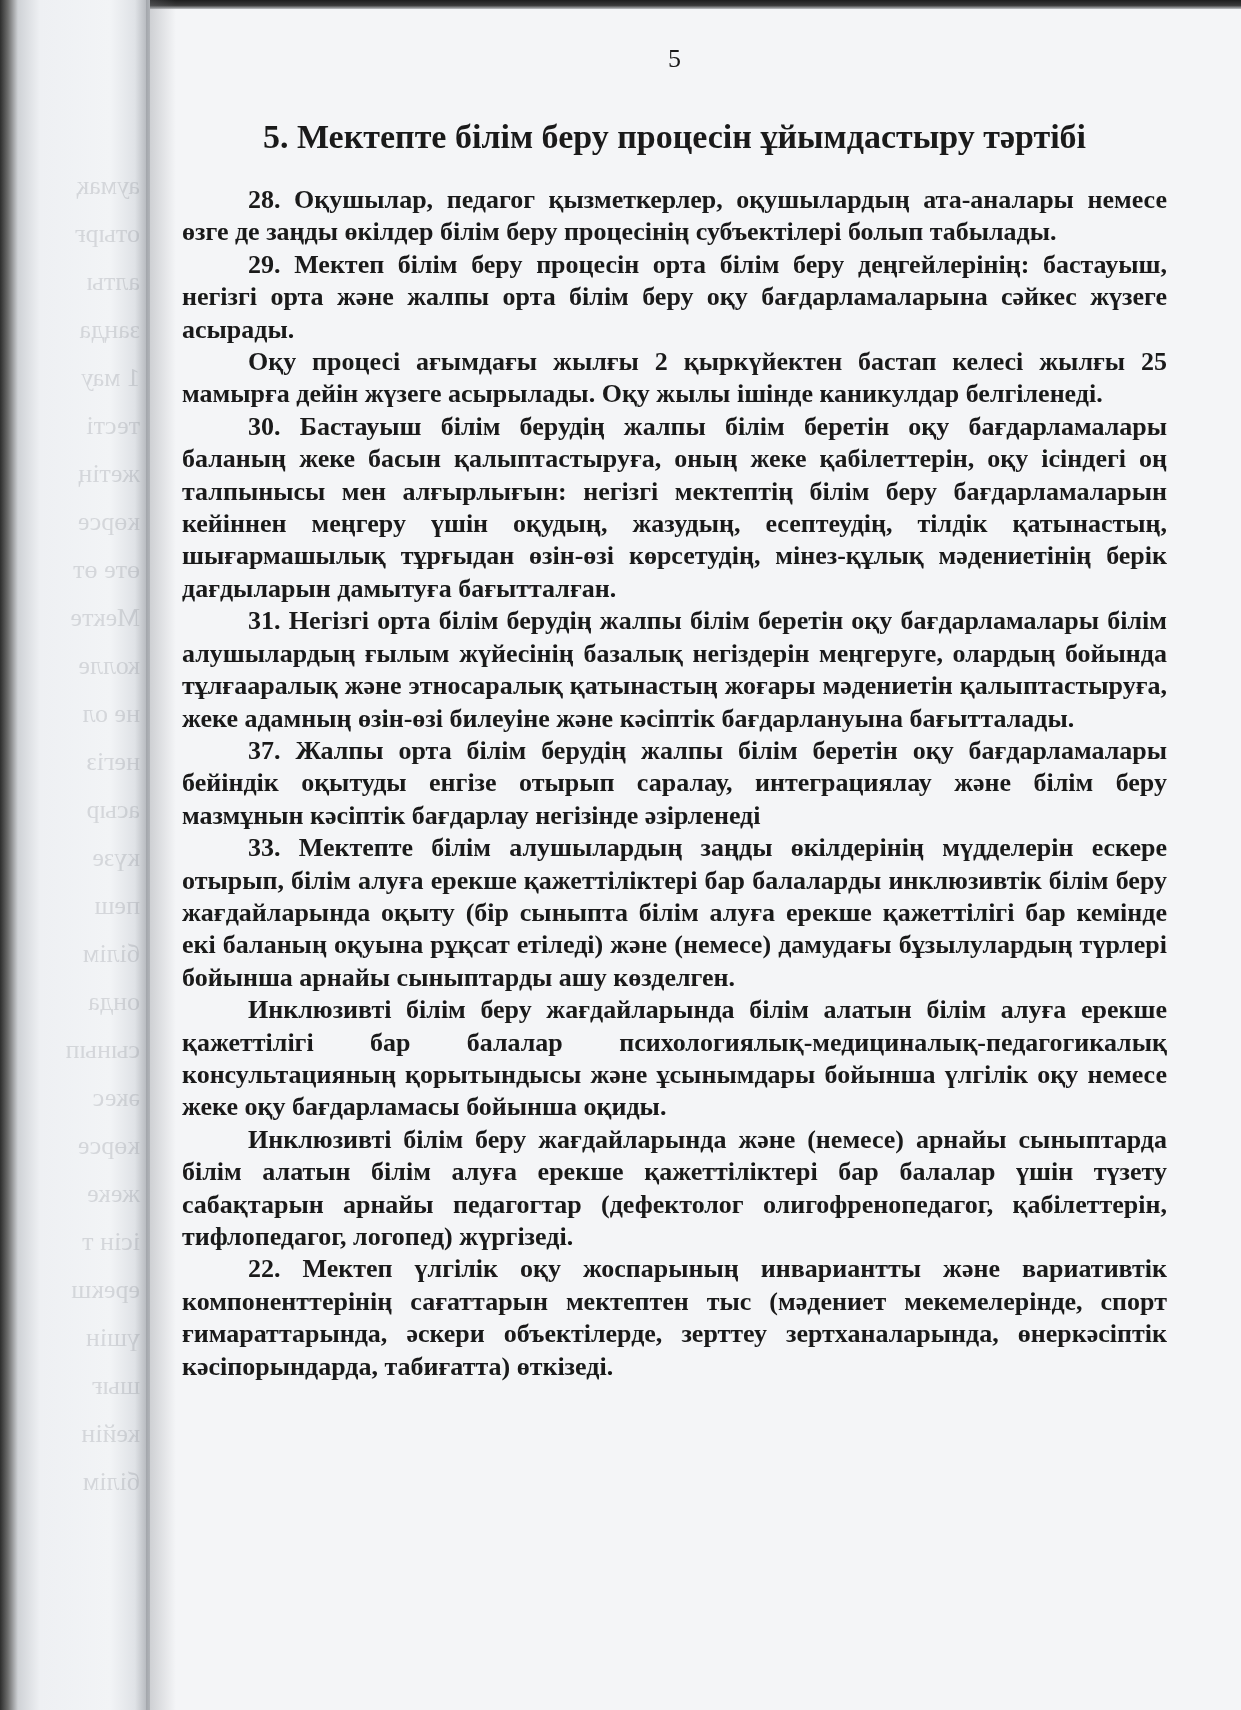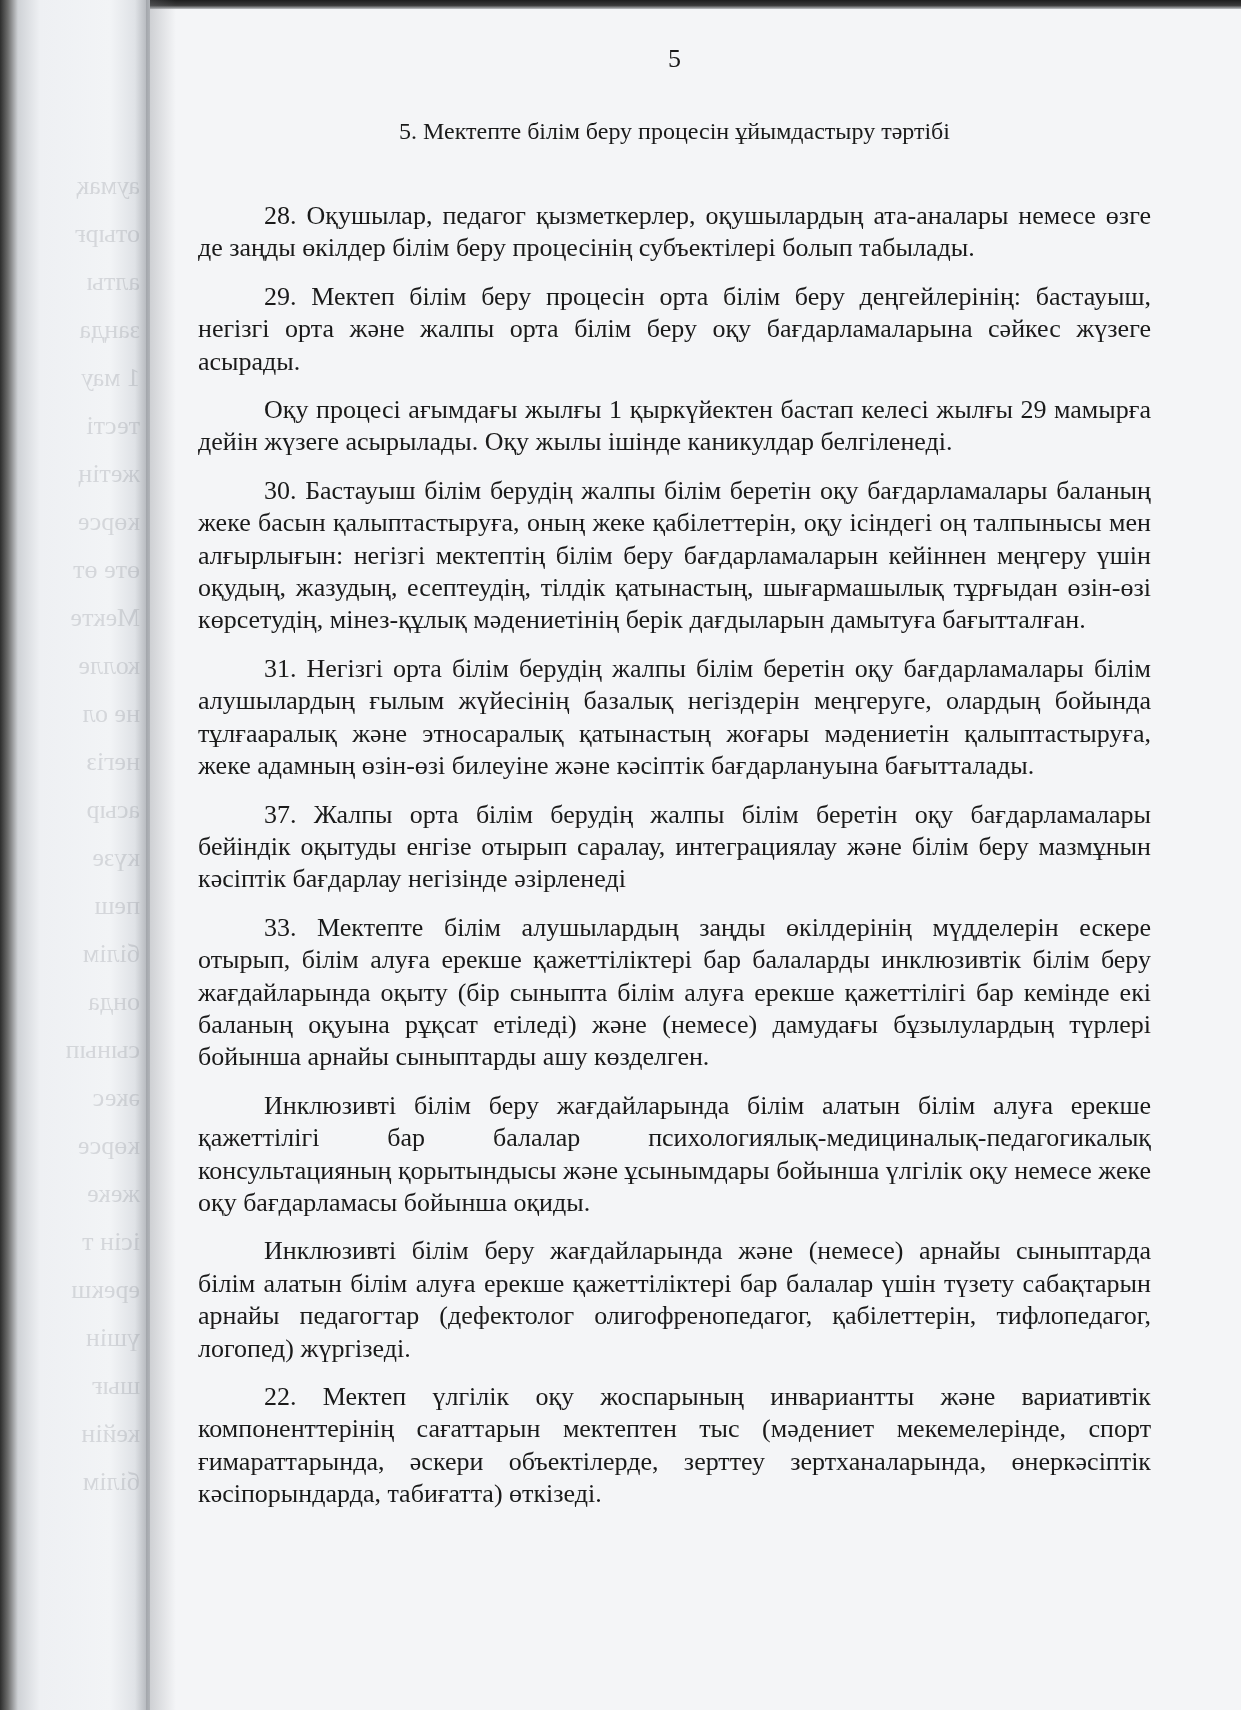--- a/index.html
+++ b/index.html
@@ -28,46 +28,47 @@
   }
   .page {
     position: absolute; left: 182px; top: 0; width: 985px; height: 1710px;
   }
   .page-number {
     position: absolute; top: 44px; left: 0; width: 985px; text-align: center;
     font-size: 26px;
   }
   .section-title {
     position: absolute; top: 118px; left: 0; width: 985px; text-align: center;
-    font-size: 24px; font-weight: normal;
+    font-size: 34px; font-weight: bold;
   }
   .body-text {
     position: absolute; top: 184px; left: 0; width: 985px;
     font-size: 26px; line-height: 32.4px;
   }
   .para {
-    margin: 16px; text-align: justify; text-indent: 66px;
+    margin: 0; text-align: justify; text-indent: 66px;
     hyphens: none;
+    font-weight: bold;
   }
 </style>
 </head>
 <body>
 
 <div class="top-edge"></div>
 <div class="spine"></div>
 <div class="spine-fold"></div>
 <div class="ghost" id="ghost"><div style="margin-bottom: 16px;">аумақ</div><div style="margin-bottom: 16px;">отырғ</div><div style="margin-bottom: 16px;">алты</div><div style="margin-bottom: 16px;">заңда</div><div style="margin-bottom: 16px;">1 мау</div><div style="margin-bottom: 16px;">тесті</div><div style="margin-bottom: 16px;">жетің</div><div style="margin-bottom: 16px;">көрсе</div><div style="margin-bottom: 16px;">өте өт</div><div style="margin-bottom: 16px;">Мекте</div><div style="margin-bottom: 16px;">колле</div><div style="margin-bottom: 16px;">не ол</div><div style="margin-bottom: 16px;">негіз</div><div style="margin-bottom: 16px;">асыр</div><div style="margin-bottom: 16px;">күзе</div><div style="margin-bottom: 16px;">пеш</div><div style="margin-bottom: 16px;">білім</div><div style="margin-bottom: 16px;">онда</div><div style="margin-bottom: 16px;">сынып</div><div style="margin-bottom: 16px;">әкес</div><div style="margin-bottom: 16px;">көрсе</div><div style="margin-bottom: 16px;">жеке</div><div style="margin-bottom: 16px;">ісін т</div><div style="margin-bottom: 16px;">ерекш</div><div style="margin-bottom: 16px;">үшін</div><div style="margin-bottom: 16px;">шығ</div><div style="margin-bottom: 16px;">кейін</div><div style="margin-bottom: 16px;">білім</div></div>
 
 <div class="page">
   <div class="page-number">5</div>
   <div class="section-title">5. Мектепте білім беру процесін ұйымдастыру тәртібі</div>
   <div class="body-text">
     <p class="para">28. Оқушылар, педагог қызметкерлер, оқушылардың ата-аналары немесе өзге де заңды өкілдер білім беру процесінің субъектілері болып табылады.</p>
     <p class="para">29. Мектеп білім беру процесін орта білім беру деңгейлерінің: бастауыш, негізгі орта және жалпы орта білім беру оқу бағдарламаларына сәйкес жүзеге асырады.</p>
-    <p class="para">Оқу процесі ағымдағы жылғы 1 қыркүйектен бастап келесі жылғы 29 мамырға дейін жүзеге асырылады. Оқу жылы ішінде каникулдар белгіленеді.</p>
+    <p class="para">Оқу процесі ағымдағы жылғы 2 қыркүйектен бастап келесі жылғы 25 мамырға дейін жүзеге асырылады. Оқу жылы ішінде каникулдар белгіленеді.</p>
     <p class="para">30. Бастауыш білім берудің жалпы білім беретін оқу бағдарламалары баланың жеке басын қалыптастыруға, оның жеке қабілеттерін, оқу ісіндегі оң талпынысы мен алғырлығын: негізгі мектептің білім беру бағдарламаларын кейіннен меңгеру үшін оқудың, жазудың, есептеудің, тілдік қатынастың, шығармашылық тұрғыдан өзін-өзі көрсетудің, мінез-құлық мәдениетінің берік дағдыларын дамытуға бағытталған.</p>
     <p class="para">31. Негізгі орта білім берудің жалпы білім беретін оқу бағдарламалары білім алушылардың ғылым жүйесінің базалық негіздерін меңгеруге, олардың бойында тұлғааралық және этносаралық қатынастың жоғары мәдениетін қалыптастыруға, жеке адамның өзін-өзі билеуіне және кәсіптік бағдарлануына бағытталады.</p>
     <p class="para">37. Жалпы орта білім берудің жалпы білім беретін оқу бағдарламалары бейіндік оқытуды енгізе отырып саралау, интеграциялау және білім беру мазмұнын кәсіптік бағдарлау негізінде әзірленеді</p>
     <p class="para">33. Мектепте білім алушылардың заңды өкілдерінің мүдделерін ескере отырып, білім алуға ерекше қажеттіліктері бар балаларды инклюзивтік білім беру жағдайларында оқыту (бір сыныпта білім алуға ерекше қажеттілігі бар кемінде екі баланың оқуына рұқсат етіледі) және (немесе) дамудағы бұзылулардың түрлері бойынша арнайы сыныптарды ашу көзделген.</p>
     <p class="para">Инклюзивті білім беру жағдайларында білім алатын білім алуға ерекше қажеттілігі бар балалар психологиялық-медициналық-педагогикалық консультацияның қорытындысы және ұсынымдары бойынша үлгілік оқу немесе жеке оқу бағдарламасы бойынша оқиды.</p>
     <p class="para">Инклюзивті білім беру жағдайларында және (немесе) арнайы сыныптарда білім алатын білім алуға ерекше қажеттіліктері бар балалар үшін түзету сабақтарын арнайы педагогтар (дефектолог олигофренопедагог, қабілеттерін, тифлопедагог, логопед) жүргізеді.</p>
     <p class="para">22. Мектеп үлгілік оқу жоспарының инвариантты және вариативтік компоненттерінің сағаттарын мектептен тыс (мәдениет мекемелерінде, спорт ғимараттарында, әскери объектілерде, зерттеу зертханаларында, өнеркәсіптік кәсіпорындарда, табиғатта) өткізеді.</p>
   </div>
 </div>
 

